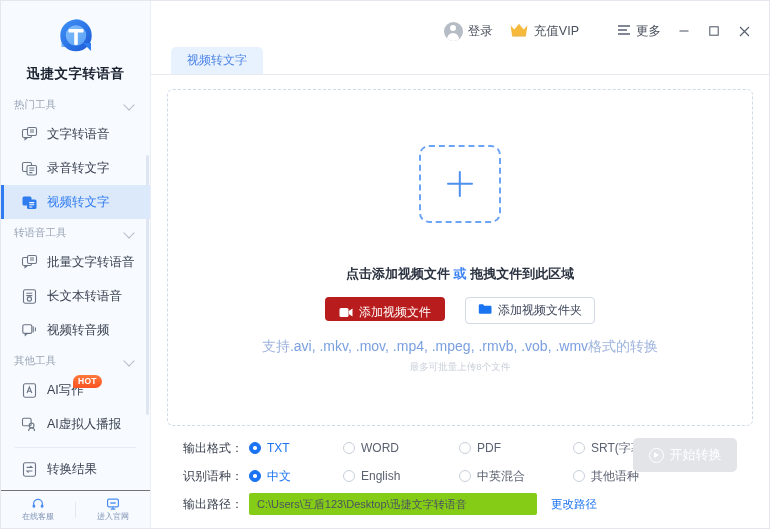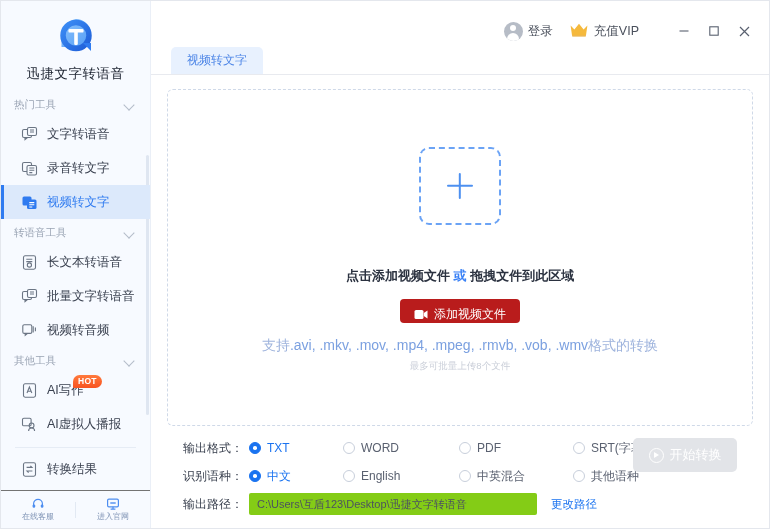--- a/index.html
+++ b/index.html
@@ -32,21 +32,21 @@
     text-align: center;
   }
   .brand-logo {
     width: 46px; height: 46px;
     margin: 0 auto;
     position: relative;
   }
   .brand-name {
     margin-top: 6px;
     font-size: 13.5px;
-    font-weight: normal;
+    font-weight: bold;
     color: #1c2330;
     letter-spacing: .5px;
   }
   .nav-scroll {
     flex: 1;
     overflow: hidden;
     position: relative;
     padding-top: 8px;
   }
   .group-header {
@@ -460,37 +460,37 @@
         <span class="nav-label">视频转文字</span>
       </div>
 
       <div class="group-header">
         <span>转语音工具</span>
         <span class="chev"></span>
       </div>
       <div class="nav-item">
         <span class="nav-ico">
           <svg width="17" height="17" viewBox="0 0 17 17" fill="none" stroke="#6b7584" stroke-width="1.1">
-            <rect x="2.5" y="1.8" width="12" height="13.4" rx="1.6"></rect>
-            <path d="M5.3 5.2 h6 M5.3 7.6 h6"></path>
-            <circle cx="8.4" cy="11" r="2.1"></circle>
-          </svg>
-        </span>
-        <span class="nav-label">长文本转语音</span>
-      </div>
-      <div class="nav-item">
-        <span class="nav-ico">
-          <svg width="17" height="17" viewBox="0 0 17 17" fill="none" stroke="#6b7584" stroke-width="1.1">
             <rect x="1.5" y="3.5" width="9" height="8" rx="1.5"></rect>
             <path d="M4 11.5 L4 13.5 L6.5 11.5"></path>
             <rect x="6.5" y="1.5" width="9" height="8" rx="1.5" fill="#f7faff"></rect>
             <path d="M9 4 h4 M9 6 h4"></path>
           </svg>
         </span>
         <span class="nav-label">批量文字转语音</span>
+      </div>
+      <div class="nav-item">
+        <span class="nav-ico">
+          <svg width="17" height="17" viewBox="0 0 17 17" fill="none" stroke="#6b7584" stroke-width="1.1">
+            <rect x="2.5" y="1.8" width="12" height="13.4" rx="1.6"></rect>
+            <path d="M5.3 5.2 h6 M5.3 7.6 h6"></path>
+            <circle cx="8.4" cy="11" r="2.1"></circle>
+          </svg>
+        </span>
+        <span class="nav-label">长文本转语音</span>
       </div>
       <div class="nav-item">
         <span class="nav-ico">
           <svg width="17" height="17" viewBox="0 0 17 17" fill="none" stroke="#6b7584" stroke-width="1.1">
             <rect x="1.8" y="2.8" width="9" height="8.6" rx="1.5"></rect>
             <path d="M4.2 11.4 L4.2 13.4 L6.6 11.4"></path>
             <path d="M12.2 4.2 v6.4 M14.4 5.6 v3.6"></path>
           </svg>
         </span>
         <span class="nav-label">视频转音频</span>
@@ -569,20 +569,28 @@
       <div class="tb-item">
         <span>
           <svg width="20" height="16" viewBox="0 0 20 16">
             <path d="M1.6 3.4 L5.4 7.6 L10 1.8 L14.6 7.6 L18.4 3.4 L17 13.2 L3 13.2 Z" fill="#f5b93c"></path>
             <path d="M3 13.2 L17 13.2 L16.7 14.6 L3.3 14.6 Z" fill="#e8a423"></path>
           </svg>
         </span>
         <span>充值VIP</span>
       </div>
       <div class="tb-gap"></div>
+      <div class="tb-item">
+        <span>
+          <svg width="14" height="12" viewBox="0 0 14 12" stroke="#5a6170" stroke-width="1.3">
+            <path d="M1 2 h12 M1 6 h9 M1 10 h12"></path>
+          </svg>
+        </span>
+        <span>更多</span>
+      </div>
       <div class="win-btn">
         <svg width="12" height="12" viewBox="0 0 12 12" stroke="#5a6170" stroke-width="1.1">
             <path d="M1.5 6 h9"></path>
           </svg>
       </div>
       <div class="win-btn">
         <svg width="12" height="12" viewBox="0 0 12 12" fill="none" stroke="#5a6170" stroke-width="1.1">
             <rect x="1.8" y="1.8" width="8.4" height="8.4"></rect>
           </svg>
       </div>
@@ -609,20 +617,28 @@
         </div>
         <div class="dz-buttons">
           <button class="btn-primary">
             <span>
               <svg width="14" height="11" viewBox="0 0 14 11">
                 <rect x="0.5" y="1" width="9" height="9" rx="1.6" fill="#fff"></rect>
                 <path d="M9.8 4 L13.5 1.6 L13.5 9.4 L9.8 7 Z" fill="#fff"></path>
               </svg>
             </span>
             <span>添加视频文件</span>
+          </button>
+          <button class="btn-outline">
+            <span>
+              <svg width="14" height="12" viewBox="0 0 14 12">
+                <path d="M0.8 2.4 a1.2 1.2 0 0 1 1.2 -1.2 h3 l1.3 1.5 h6 a1.2 1.2 0 0 1 1.2 1.2 v5.7 a1.2 1.2 0 0 1 -1.2 1.2 h-10.3 a1.2 1.2 0 0 1 -1.2 -1.2 Z" fill="#1a73f0"></path>
+              </svg>
+            </span>
+            <span>添加视频文件夹</span>
           </button>
         </div>
         <div class="dz-formats">
           <span>支持</span><b>.avi, .mkv, .mov, .mp4, .mpeg, .rmvb, .vob, .wmv</b><span>格式的转换</span>
         </div>
         <div class="dz-limit">最多可批量上传8个文件</div>
       </div>
 
       <div class="options">
 

